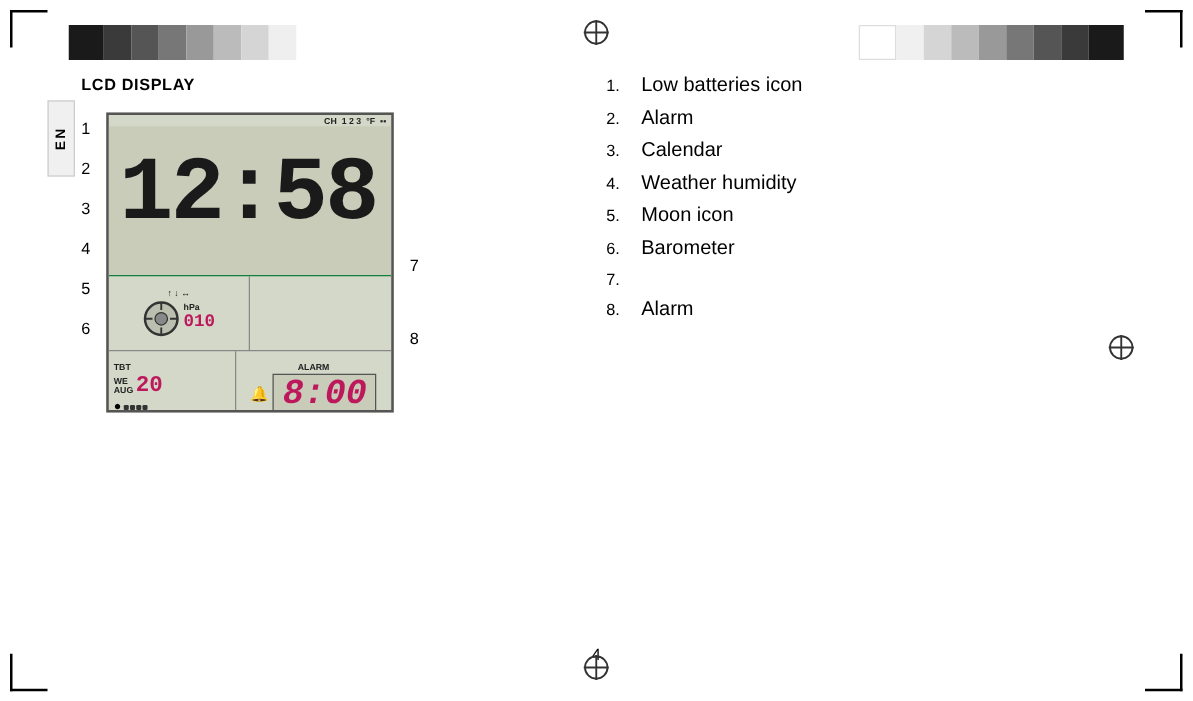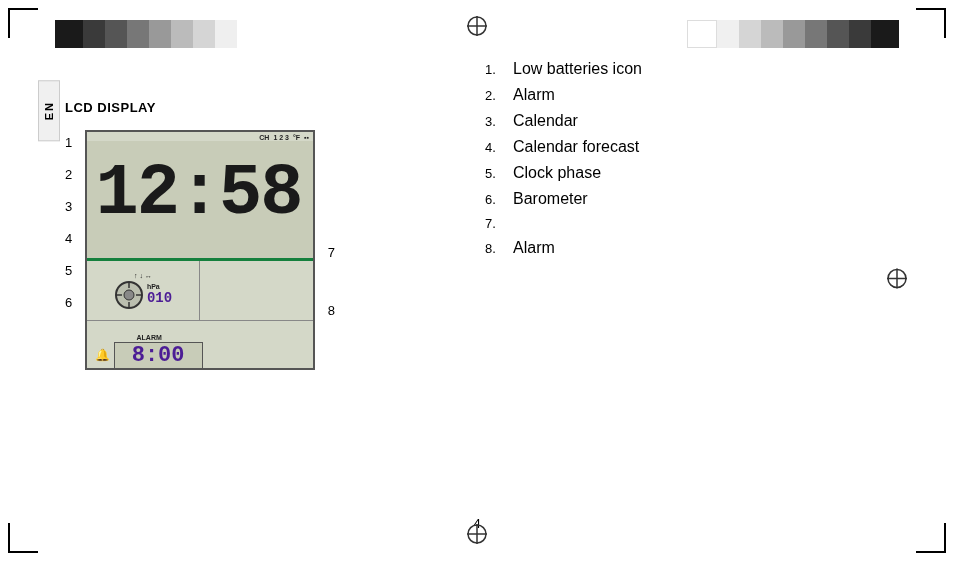--- a/index.html
+++ b/index.html
@@ -53,21 +53,20 @@
       left: 65px;
       right: 20px;
       bottom: 40px;
       display: flex;
       gap: 40px;
     }
 
     
     .left-panel {
       flex: 0 0 380px;
-      margin-top: 40px;
     }
 
     .section-title {
       font-size: 13px;
       font-weight: bold;
       margin-bottom: 15px;
       letter-spacing: 0.5px;
     }
 
     .lcd-display {
@@ -80,21 +79,21 @@
     }
 
     
     .lcd-time-area {
       background: #c8ccb8;
       padding: 5px 8px 16px 5px;
       display: flex;
       align-items: center;
       justify-content: center;
       height: 120px;
-      border-bottom: 3px solid #15803d;
+      border-bottom: 1px solid #15803d;
     }
 
     .lcd-time-text {
       font-size: 72px;
       font-weight: 900;
       color: #1a1a1a;
       font-family: 'Courier New', monospace;
       letter-spacing: -2px;
       line-height: 1;
     }
@@ -235,21 +234,21 @@
     .tiny-text {
       font-size: 7px;
       font-weight: bold;
       color: #222;
     }
 
     .small-digits {
       font-size: 14px;
       font-weight: 900;
       font-family: 'Courier New', monospace;
-      color: #4c1d95;
+      color: #be185d;
     }
 
     .label-row {
       display: flex;
       gap: 2px;
       font-size: 7px;
       color: #333;
       font-weight: bold;
     }
 
@@ -354,28 +353,49 @@
                 <div class="tiny-text">hPa</div>
                 <div class="small-digits">010</div>
               </div>
             </div>
           </div>
 
         </div>
 
         <div class="lcd-bottom-section">
 
+          <div class="lcd-bot-left">
+            <div class="label-row">
+              <span class="tiny-text">TBT</span>
+            </div>
+            <div style="display:flex; align-items:center; gap:2px;">
+              <div>
+                <div class="tiny-text">WE</div>
+                <div class="tiny-text">AUG</div>
+              </div>
+              <div class="small-digits" style="font-size:18px;">20</div>
+            </div>
+            <div style="display:flex; gap:2px; align-items:center;">
+              <span style="font-size:10px;">●</span>
+              <div style="display:flex; gap:1px;">
+                <div style="width:4px;height:4px;background:#333;border-radius:1px;"></div>
+                <div style="width:4px;height:4px;background:#333;border-radius:1px;"></div>
+                <div style="width:4px;height:4px;background:#333;border-radius:1px;"></div>
+                <div style="width:4px;height:4px;background:#333;border-radius:1px;"></div>
+              </div>
+            </div>
+          </div>
 
           <div class="lcd-bot-right">
             <div class="label-row">
               <span class="tiny-text">ALARM</span>
             </div>
             <div style="display:flex; align-items:center; gap:3px;">
               <span class="alarm-bell">🔔</span>
-              <div class="small-digits" style="font-size:22px; border:1px solid #555; padding:0 17px; background:#c8ccb8;">8:00</div>
+              <div class="small-digits" style="font-size:28px; border:1px solid #555; padding:0 7px; background:#c8ccb8;font-style:italic;">8:00</div>
             </div>
           </div>
         </div>
       </div>
 
       
       <div style="position:absolute; right:-20px; top:48%; font-size:13px;">7</div>
 
       
       <div style="position:absolute; right:-20px; top:72%; font-size:13px;">8</div>
@@ -393,25 +413,25 @@
       <li class="desc-item">
         <span class="desc-num">2.</span>
         <span class="desc-text">Alarm</span>
       </li>
       <li class="desc-item">
         <span class="desc-num">3.</span>
         <span class="desc-text">Calendar</span>
       </li>
       <li class="desc-item">
         <span class="desc-num">4.</span>
-        <span class="desc-text">Calendar forecast</span>
+        <span class="desc-text">Weather humidity</span>
       </li>
       <li class="desc-item">
         <span class="desc-num">5.</span>
-        <span class="desc-text">Clock phase</span>
+        <span class="desc-text">Moon icon</span>
       </li>
       <li class="desc-item">
         <span class="desc-num">6.</span>
         <span class="desc-text">Barometer</span>
       </li>
       <li class="desc-item">
         <span class="desc-num">7.</span>
       </li>
       <li class="desc-item">
         <span class="desc-num">8.</span>

